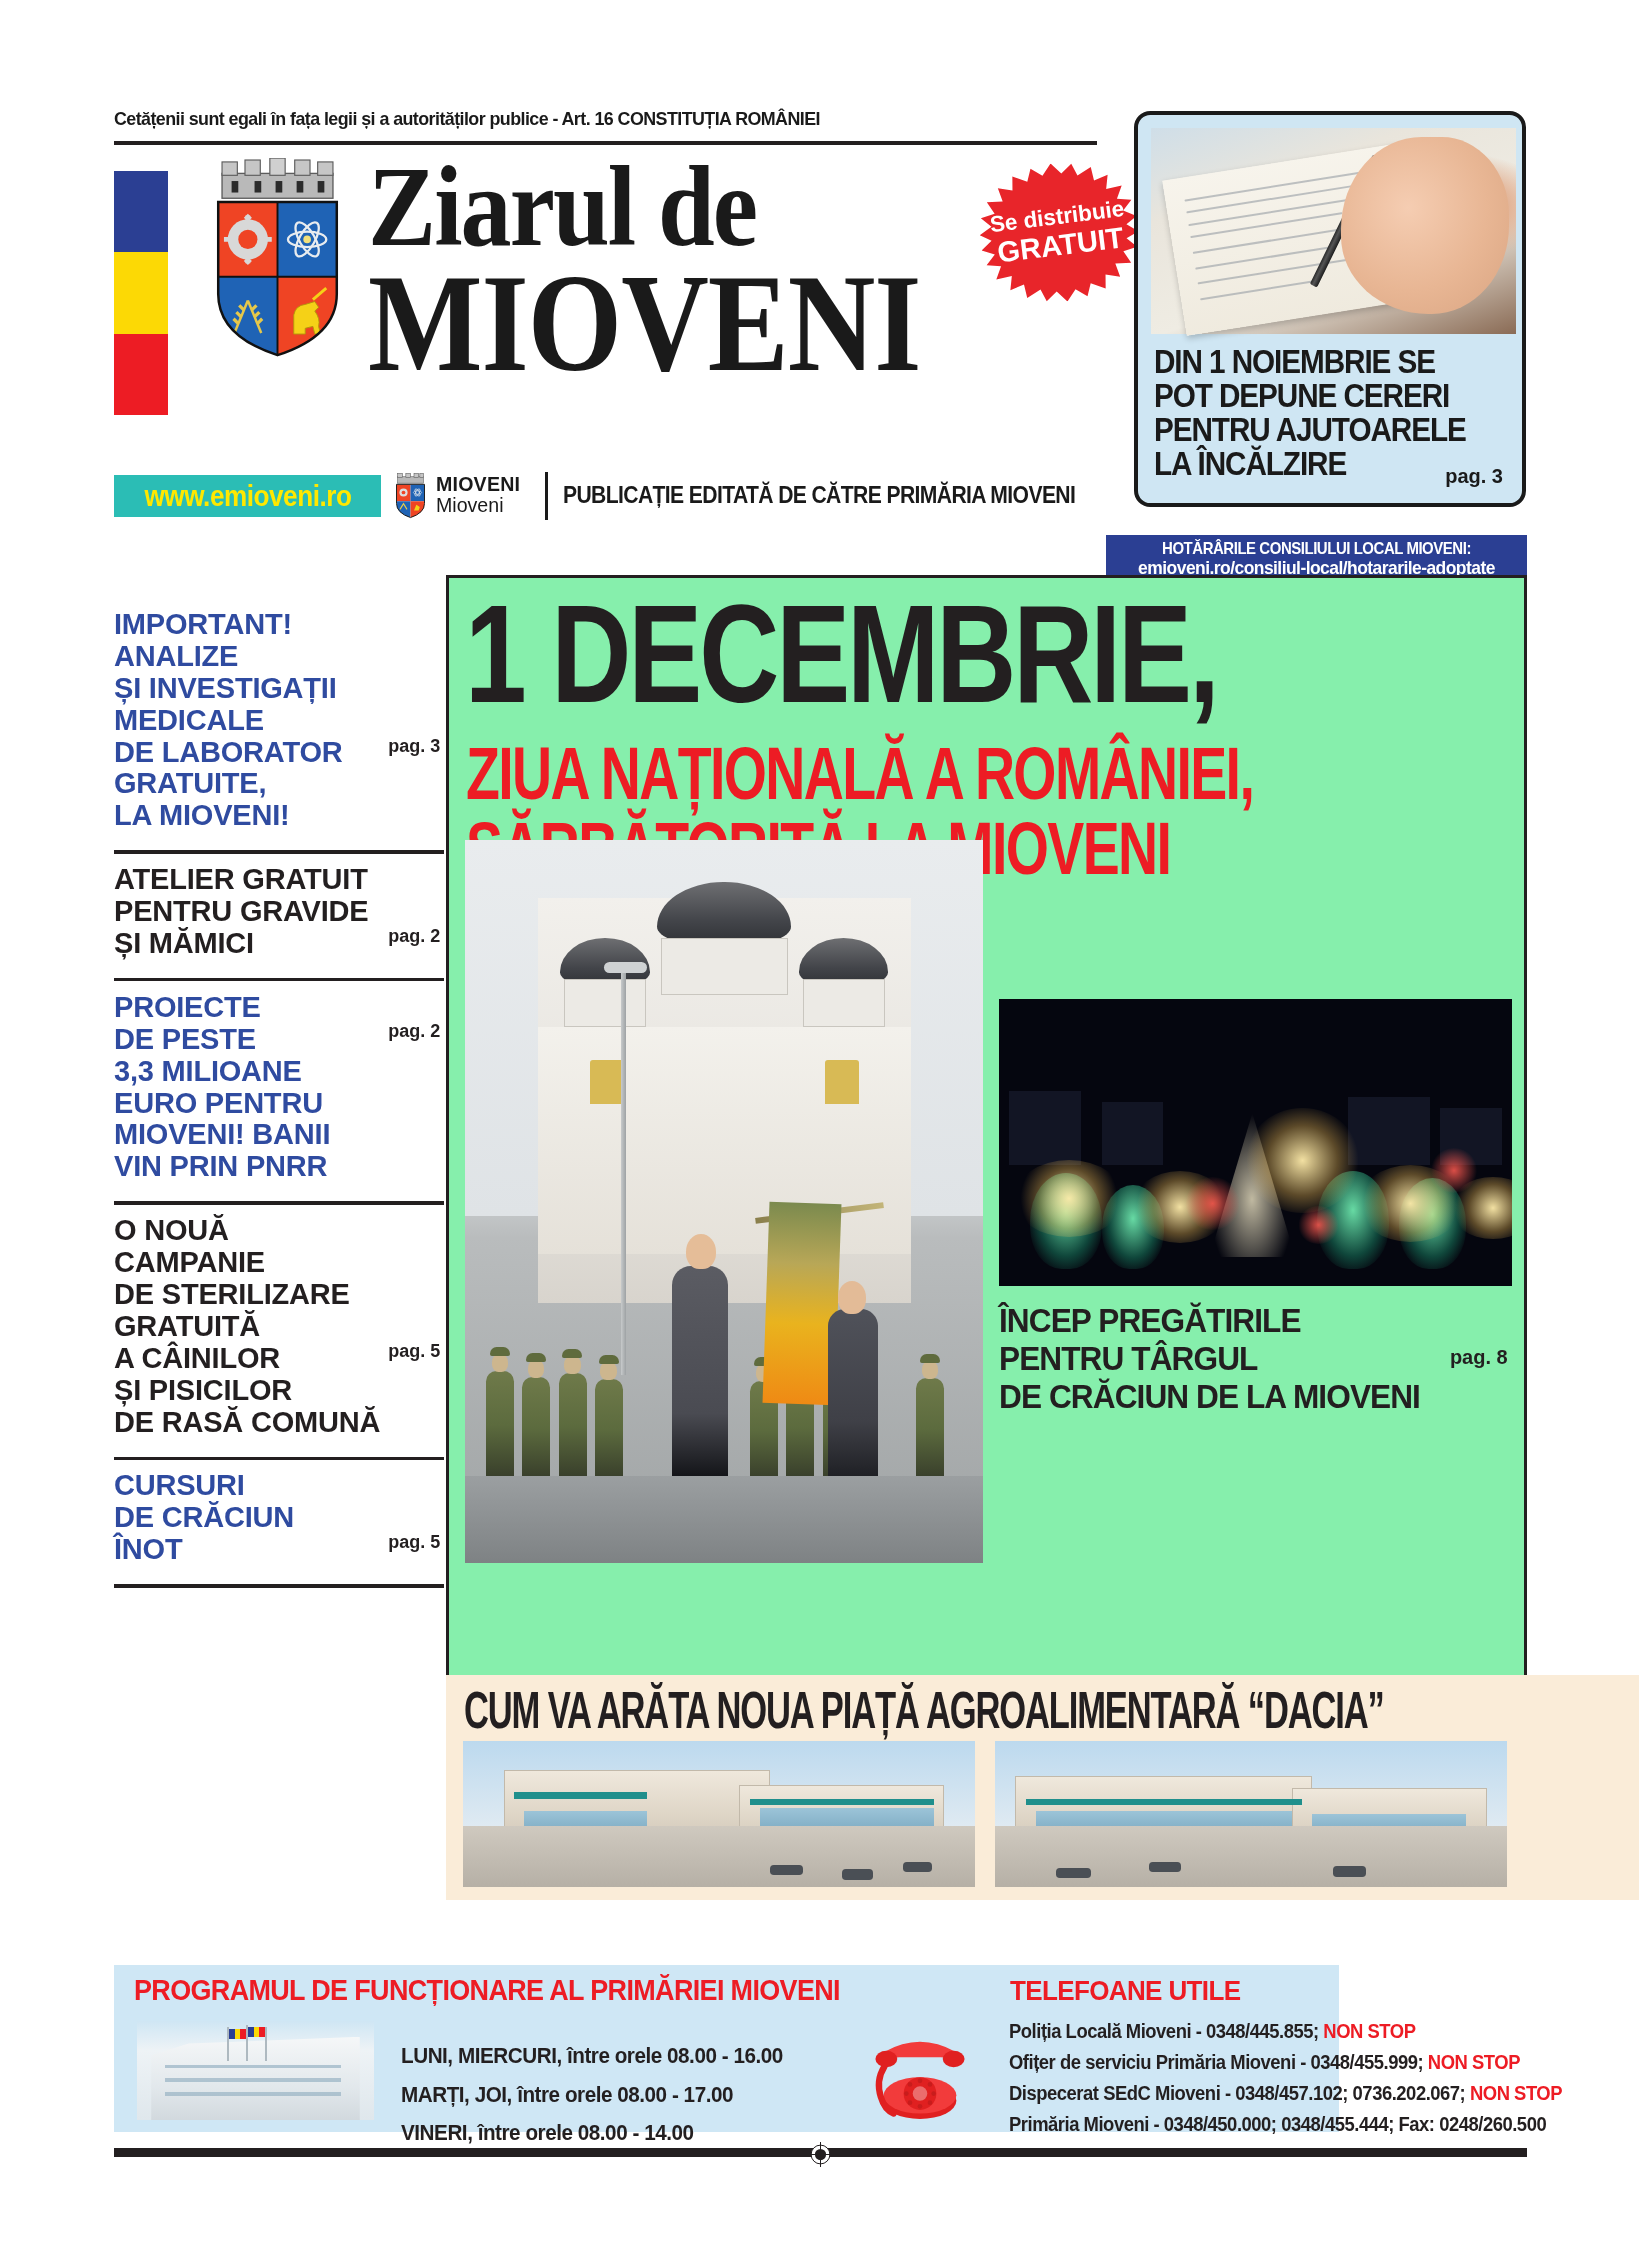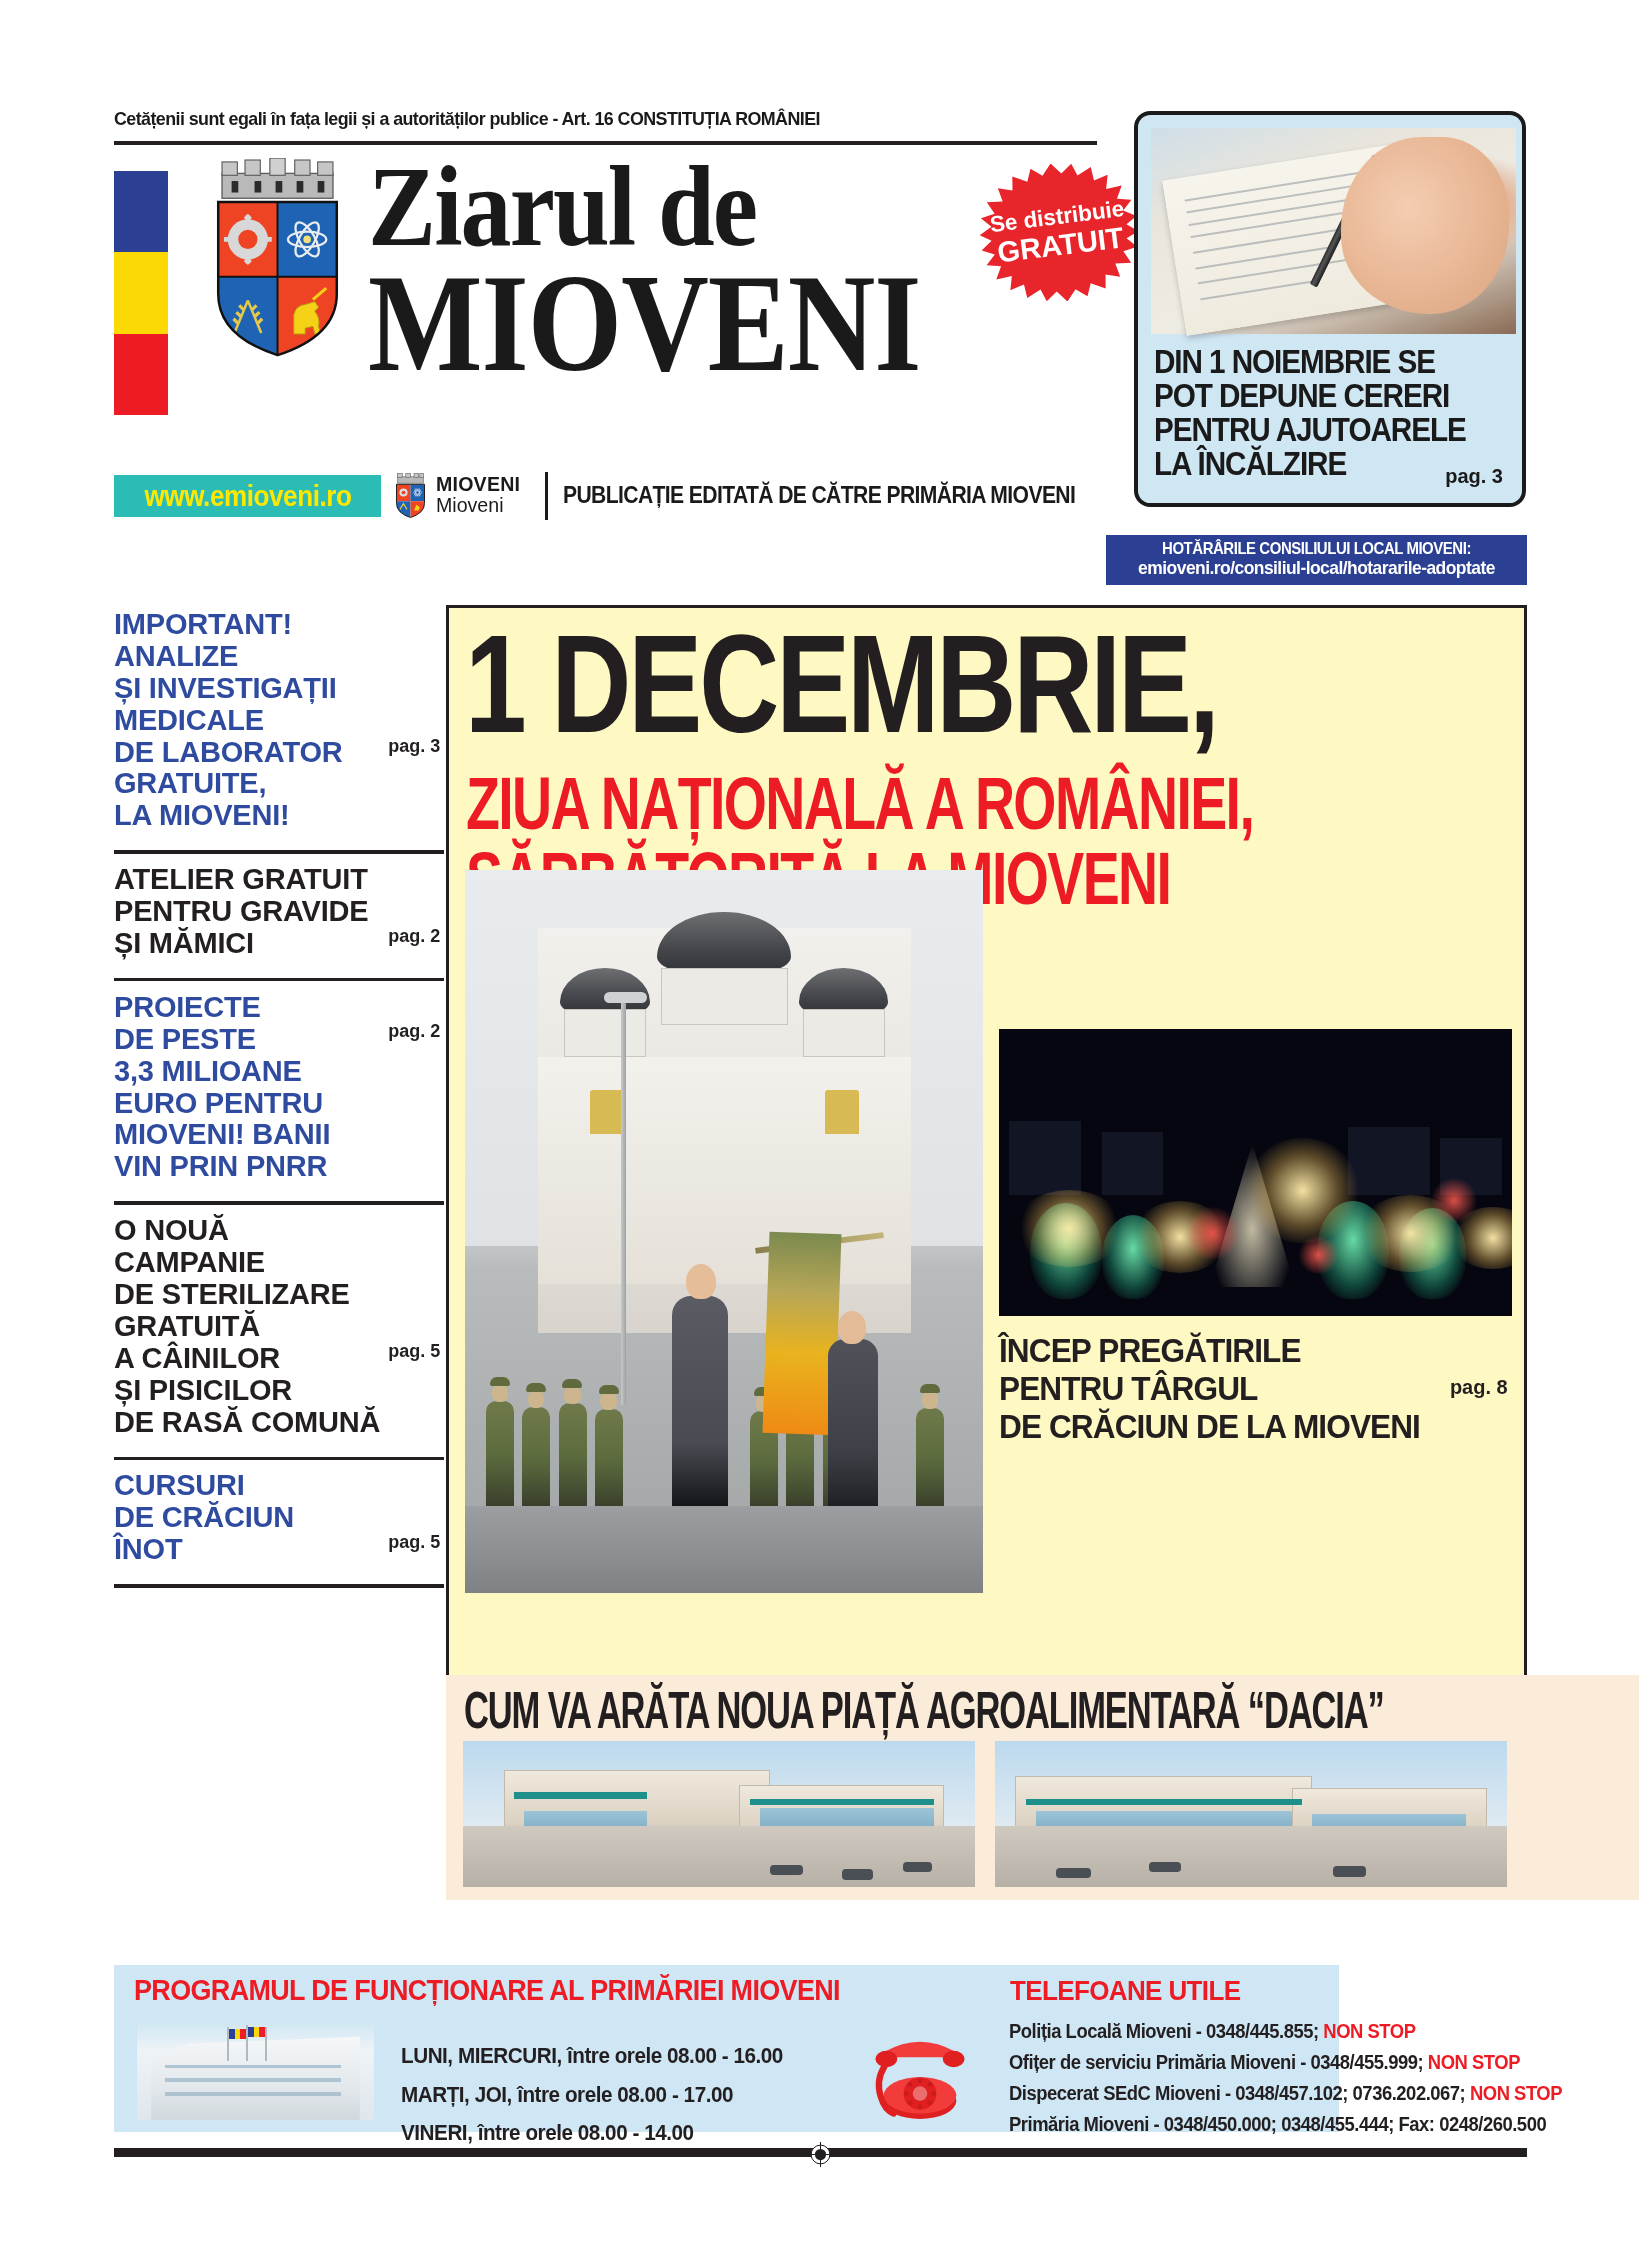--- a/index.html
+++ b/index.html
@@ -151,22 +151,22 @@
   .sb-item.blue .hdl { color:#2f4ba0; }
   .sb-item.dark .hdl { color:#231f20; }
   .sb-item .pag {
     position:absolute; right:3.8px;
     font: 700 18px/1 "Liberation Sans", sans-serif; color:#231f20;
   }
   .sb-sep { width:330px; height:3.3px; background:#231f20; margin:7.7px 0 10.5px 0; }
 
   
   .mainbox {
-    position:absolute; left:446px; top:605px; width:1081px; height:1173px;
-    border:3.3px solid #231f20; background:#fef9c3;
+    position:absolute; left:446px; top:575px; width:1081px; height:1173px;
+    border:3.3px solid #231f20; background:#86efac;
   }
   .mb-h1 {
     position:absolute; left:16.3px; top:10.5px;
     font: 700 118px/0.94 "Liberation Sans", sans-serif; color:#231f20;
     letter-spacing:-3.3px; transform: scaleX(0.94) scaleY(1.18); transform-origin:left top;
     white-space:nowrap;
   }
   .mb-h2 {
     position:absolute; left:17px; top:158px;
     font: 700 59px/1.02 "Liberation Sans", sans-serif; color:#ed1c24;

